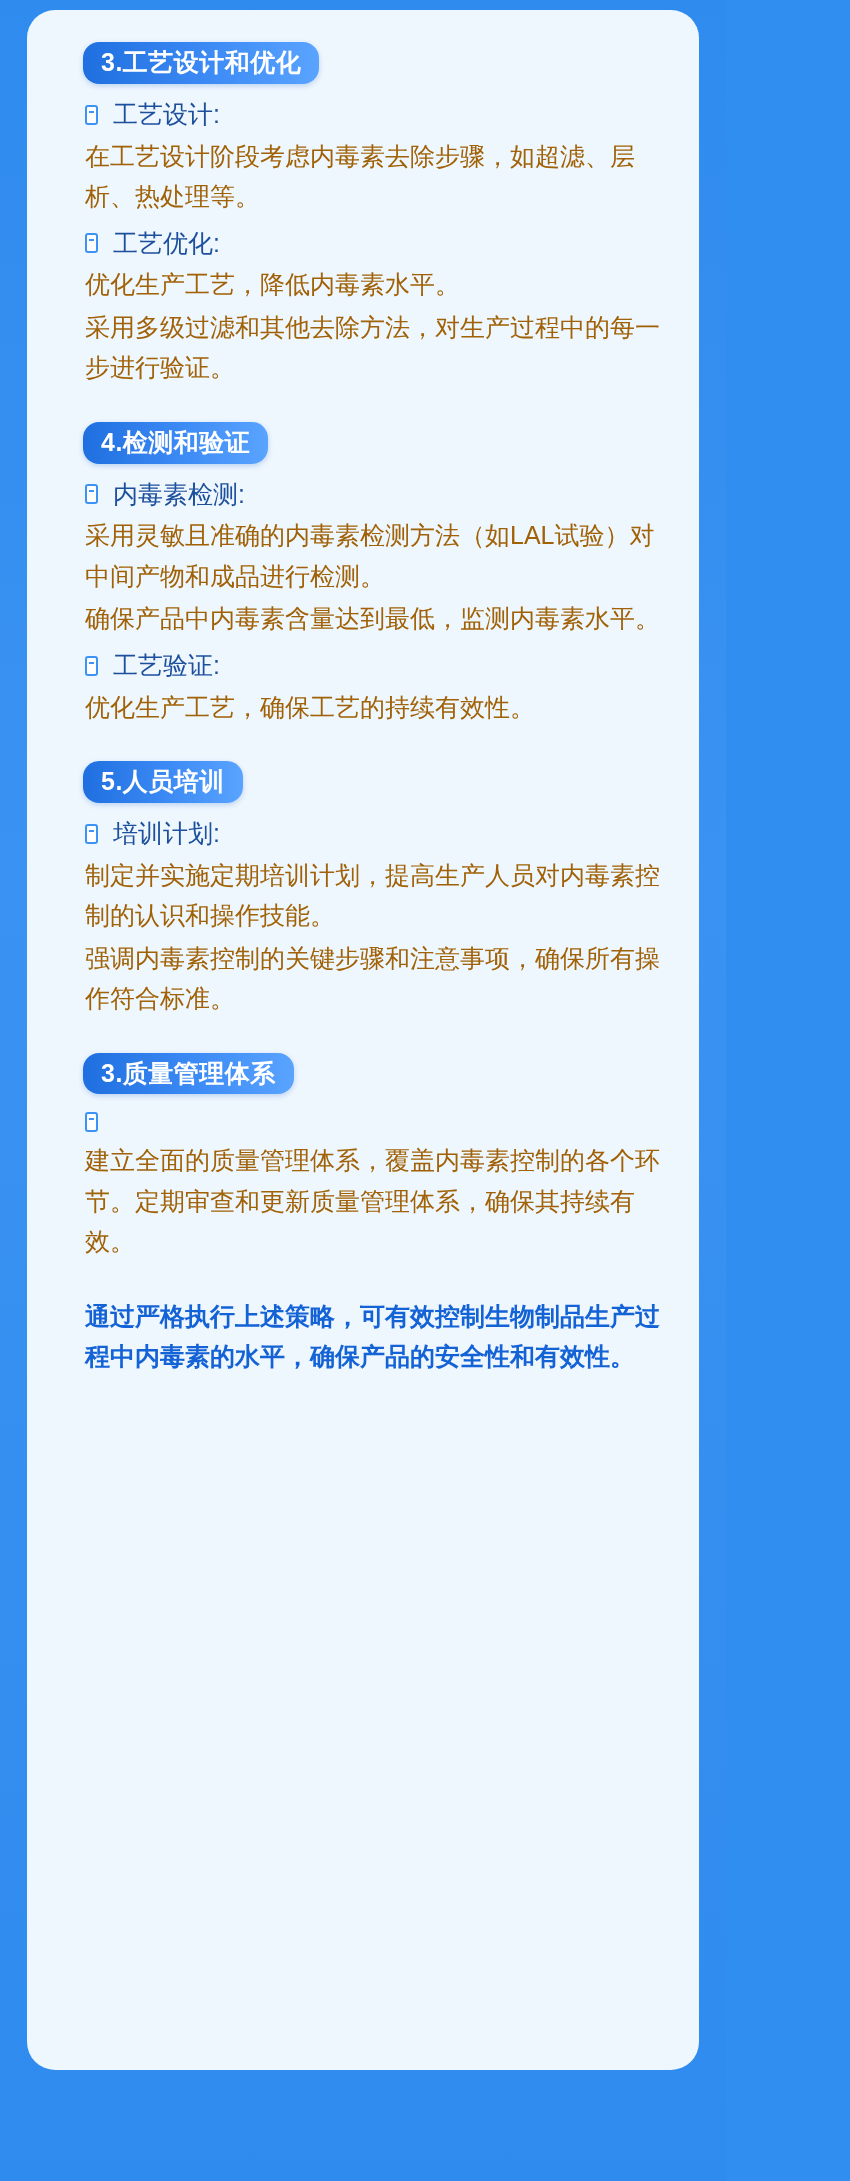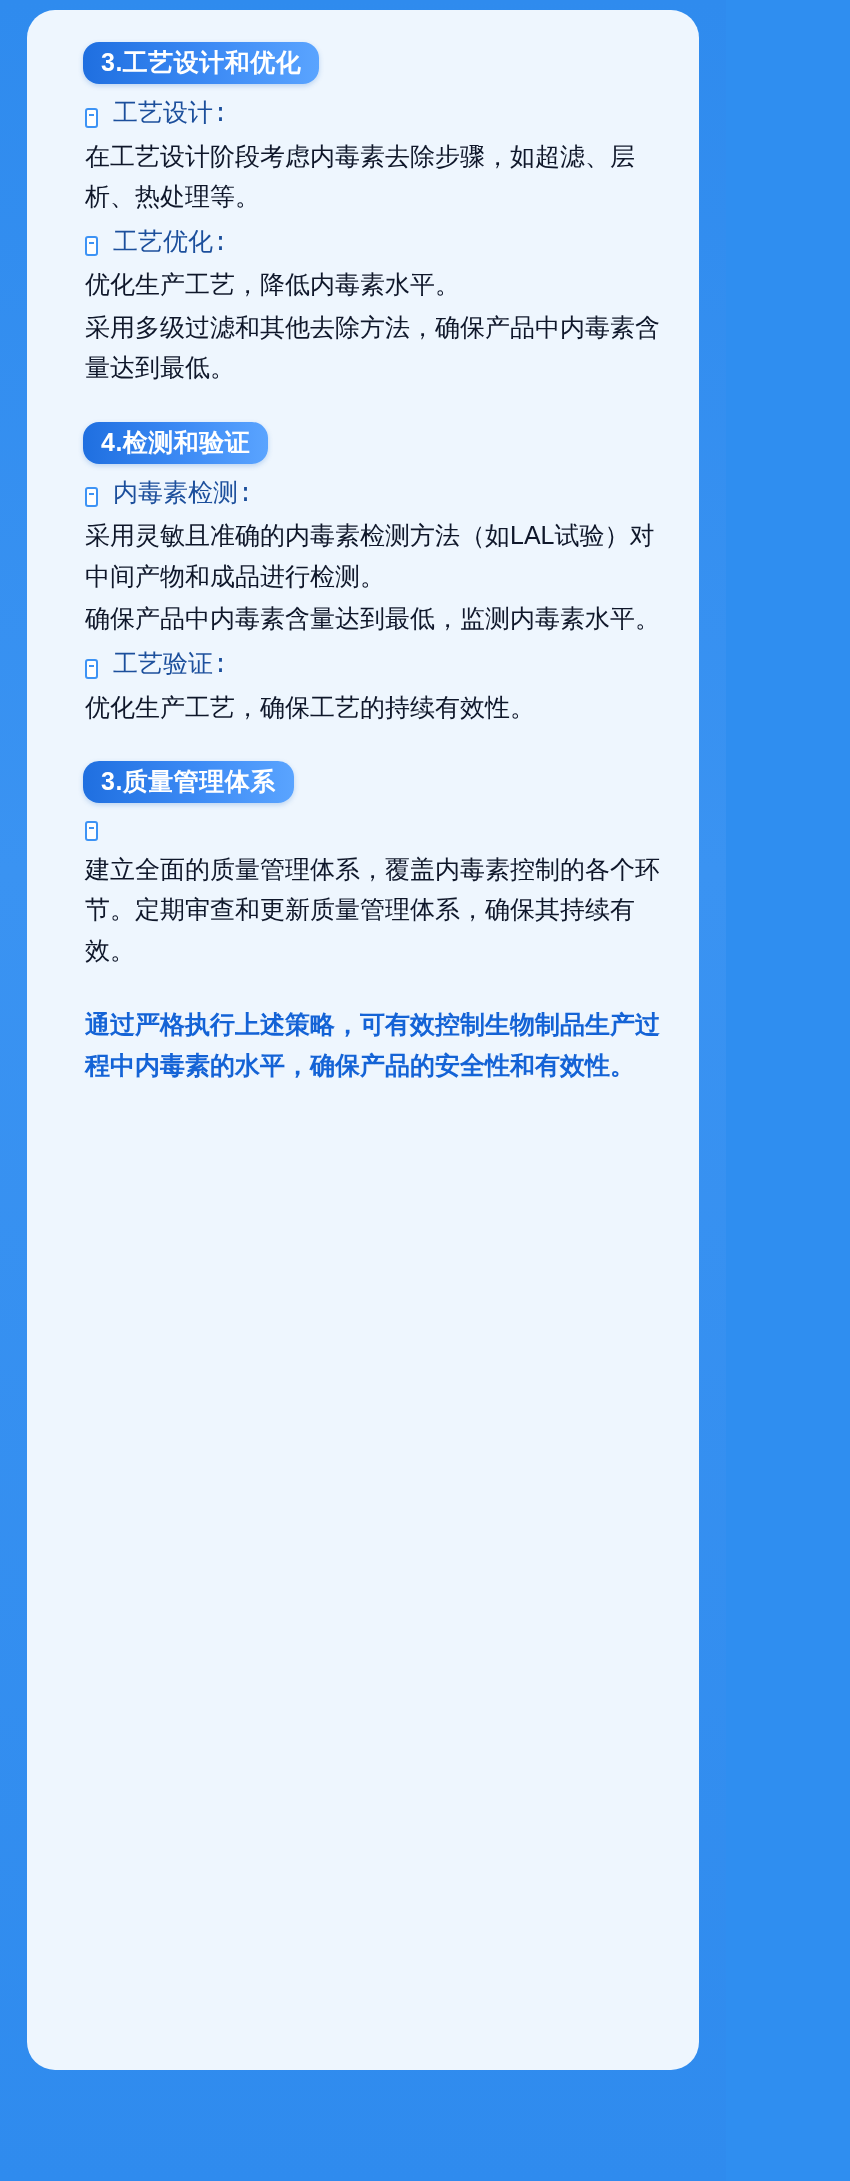--- a/index.html
+++ b/index.html
@@ -42,24 +42,23 @@
     font-size: 25px;
     font-weight: bold;
     letter-spacing: 0.5px;
     border-radius: 16px;
     padding: 6px 18px 7px 18px;
     line-height: 1.15;
     box-shadow: 0 2px 5px rgba(40,110,200,0.25);
   }
   .sub-line {
     display: flex;
-    align-items: flex-end;
+    align-items: center;
     padding-left: 24px;
     margin: 10px 0 4px 0;
-    font-family: Liberation Mono, monospace;
   }
   .sub-icon {
     flex: 0 0 auto;
     width: 20px;
     height: 28px;
     margin-right: 8px;
     position: relative;
     top: 4px;
   }
   .sub-icon i {
@@ -79,21 +78,21 @@
     background: #3d93f5;
     margin: 4px auto 0 auto;
   }
   .sub-title {
     color: #1c4f9c;
     font-size: 25px;
     font-weight: normal;
     line-height: 1.35;
   }
   .para {
-    color: #0f172a;
+    color: #a16207;
     font-size: 25px;
     line-height: 1.62;
     padding-left: 24px;
     margin: 2px 0 2px 0;
     letter-spacing: 0px;
   }
   .conclusion {
     color: #1463d6;
     font-size: 25px;
     font-weight: bold;
@@ -120,21 +119,21 @@
         <span class="sub-title">工艺设计:</span>
       </div>
       <p class="para">在工艺设计阶段考虑内毒素去除步骤，如超滤、层析、热处理等。</p>
       <div class="sub-line">
         <span class="sub-icon">
             <i></i>
           </span>
         <span class="sub-title">工艺优化:</span>
       </div>
       <p class="para">优化生产工艺，降低内毒素水平。</p>
-      <p class="para">采用多级过滤和其他去除方法，确保产品中内毒素含量达到最低。</p>
+      <p class="para">采用多级过滤和其他去除方法，对生产过程中的每一步进行验证。</p>
     </div>
 
     <div class="section">
       <div class="heading-wrap">
         <span class="heading">4.检测和验证</span>
       </div>
       <div class="sub-line">
         <span class="sub-icon">
             <i></i>
           </span>
@@ -144,20 +143,33 @@
       <p class="para">确保产品中内毒素含量达到最低，监测内毒素水平。</p>
       <div class="sub-line">
         <span class="sub-icon">
             <i></i>
           </span>
         <span class="sub-title">工艺验证:</span>
       </div>
       <p class="para">优化生产工艺，确保工艺的持续有效性。</p>
     </div>
 
+    <div class="section">
+      <div class="heading-wrap">
+        <span class="heading">5.人员培训</span>
+      </div>
+      <div class="sub-line">
+        <span class="sub-icon">
+            <i></i>
+          </span>
+        <span class="sub-title">培训计划:</span>
+      </div>
+      <p class="para">制定并实施定期培训计划，提高生产人员对内毒素控制的认识和操作技能。</p>
+      <p class="para">强调内毒素控制的关键步骤和注意事项，确保所有操作符合标准。</p>
+    </div>
 
     <div class="section">
       <div class="heading-wrap">
         <span class="heading">3.质量管理体系</span>
       </div>
       <div class="sub-line">
         <span class="sub-icon">
             <i></i>
           </span>
       </div>

